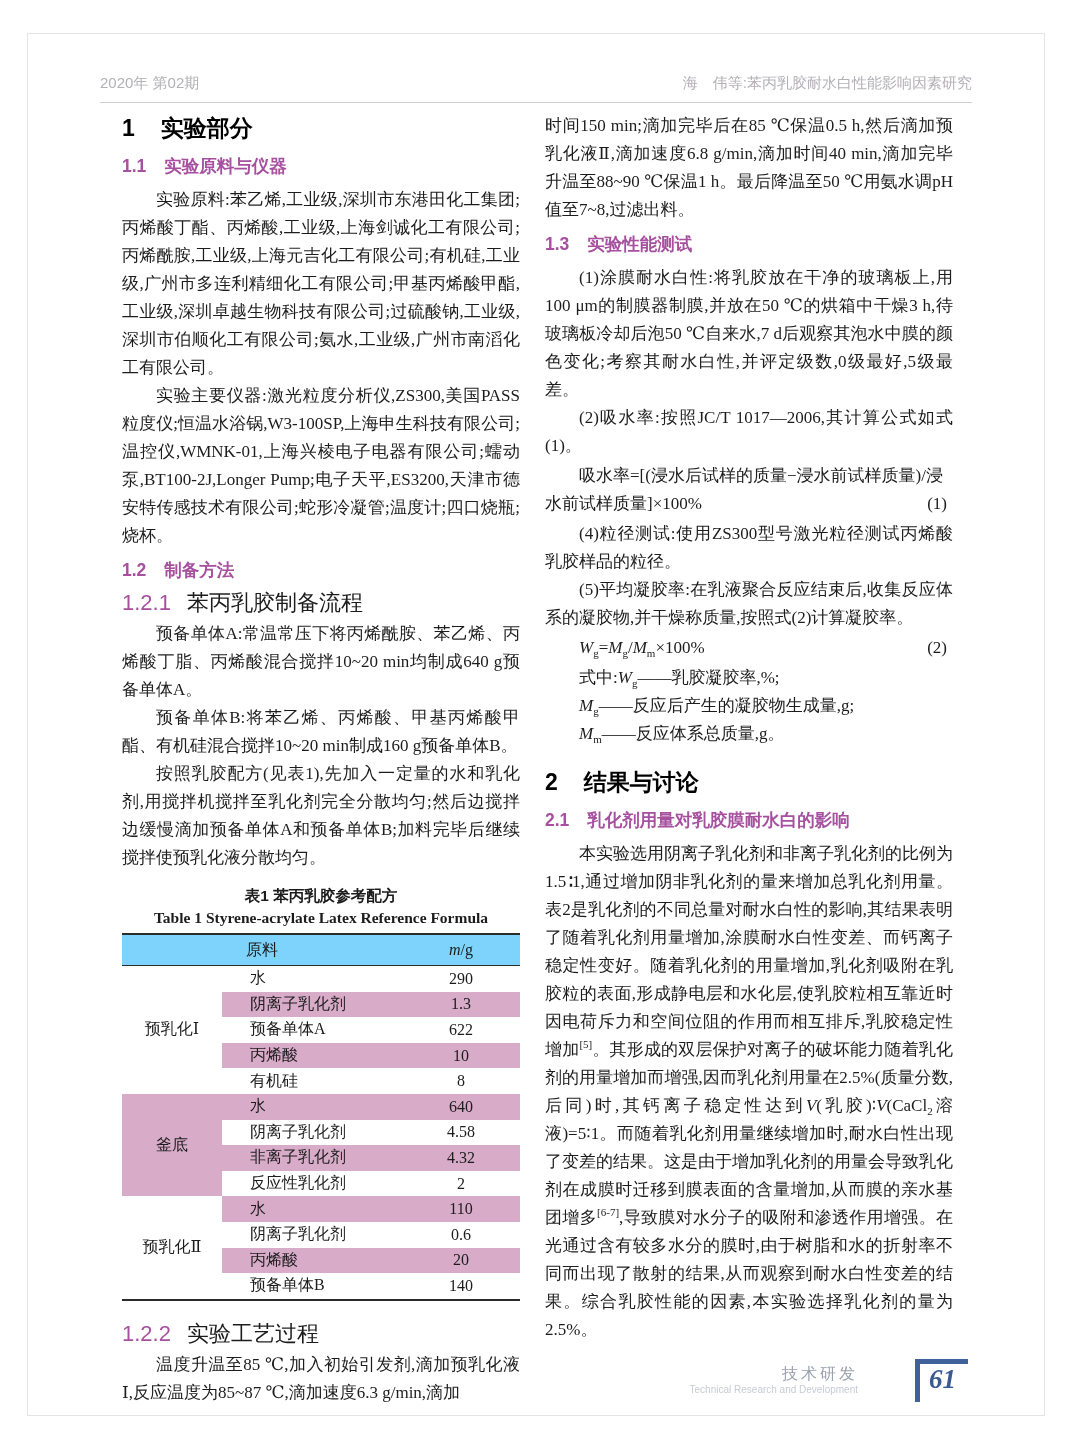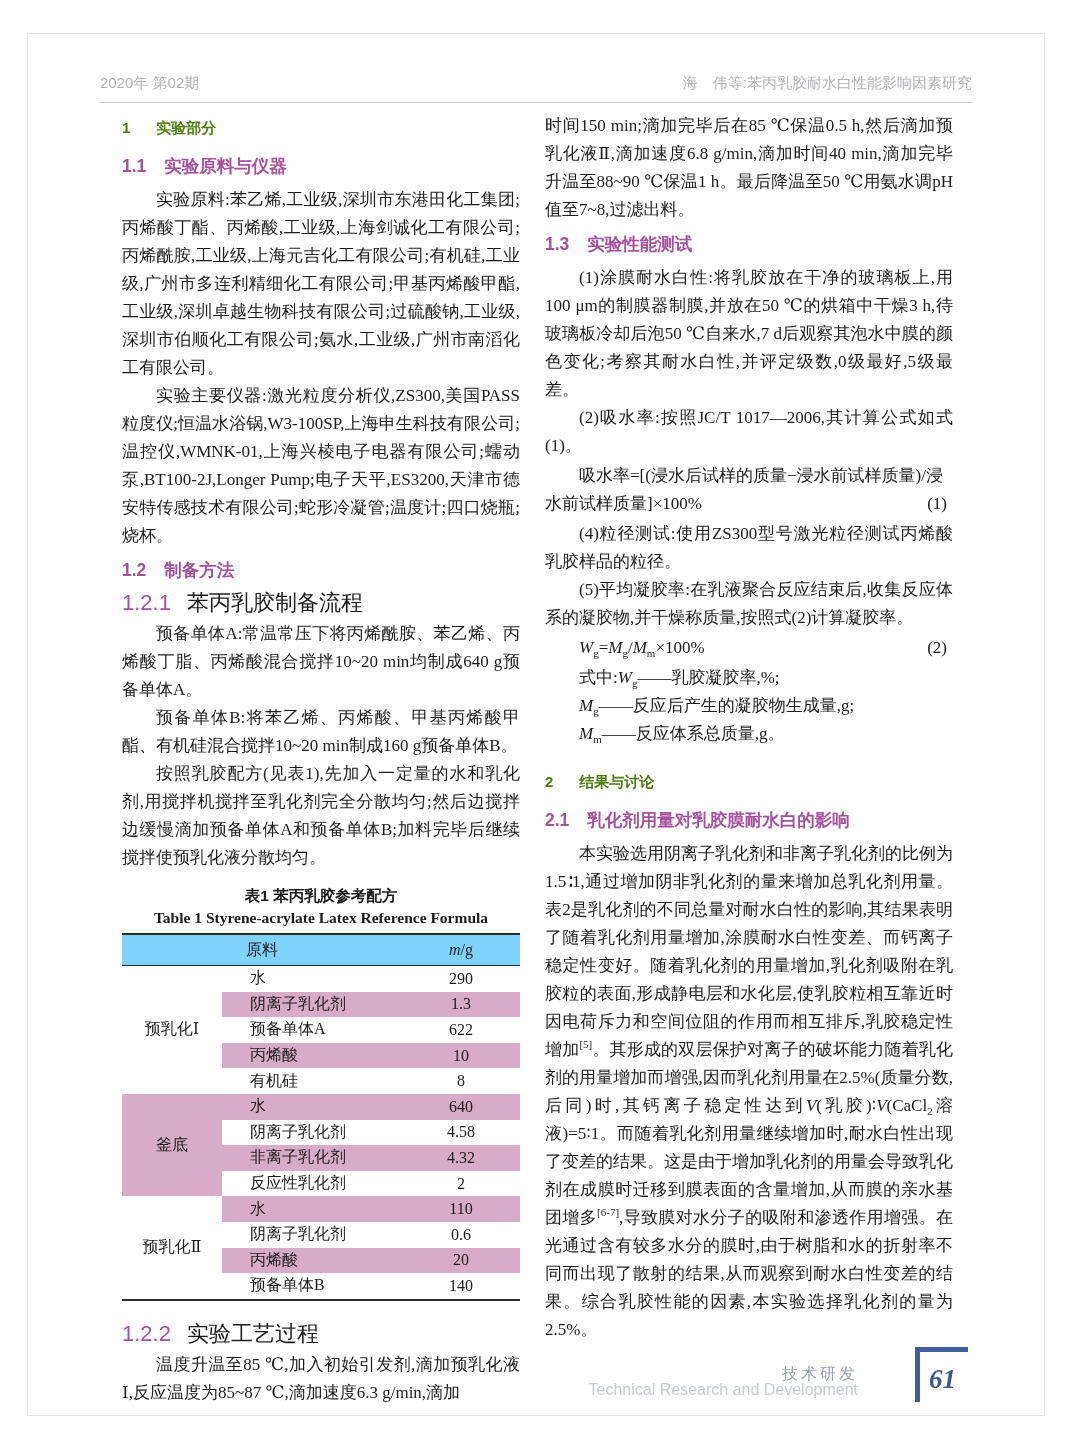--- a/index.html
+++ b/index.html
@@ -32,21 +32,21 @@
   }
   .col-left{width:398px;}
   .col-right{width:408px;}
   p.body{
     margin:0;font-size:17px;line-height:28px;
     text-align:justify;text-justify:inter-character;
   }
   p.indent{text-indent:2em;}
   .h1{
     font-family:"Liberation Sans","DejaVu Sans",sans-serif;
-    color:#4d7c0f;font-weight:bold;font-size:15px;
+    color:#000000;font-weight:bold;font-size:23px;
     margin:2px 0 12px 0;line-height:28px;
   }
   .h1 .num{margin-right:26px;}
   .h2{
     font-family:"Liberation Sans","DejaVu Sans",sans-serif;
     color:#a6509f;font-weight:bold;font-size:17.5px;
     margin:8px 0 8px 0;line-height:24px;
   }
   .h2 .num{margin-right:18px;}
   .h3{
@@ -85,24 +85,24 @@
   .pink{background:#d8abc9;}
   .white{background:#fff;}
   
   .footer{
     position:absolute;right:104px;bottom:42px;
     display:flex;align-items:flex-end;gap:48px;
   }
   .footer-labels{text-align:right;padding-bottom:5px;margin-right:9px;
     font-family:"Liberation Sans","DejaVu Sans",sans-serif;}
   .footer-cn{font-size:16px;color:#99a0ae;letter-spacing:3px;line-height:18px;}
-  .footer-en{font-size:16px;color:#c6cbd4;line-height:14px;margin-left:35px;}
+  .footer-en{font-size:10px;color:#c6cbd4;line-height:14px;margin-left:35px;}
   .pagebox{
     border-top:5px solid #41619a;border-left:5px solid #41619a;
-    padding:12px 12px 8px 9px;
+    padding:0 12px 8px 9px;
   }
   .pagenum{
     font-family:"Liberation Serif","DejaVu Serif",serif;
     font-style:italic;font-weight:bold;font-size:27px;color:#3a5a92;line-height:30px;
   }
 </style>
 </head>
 <body>
 
 <div class="page">

